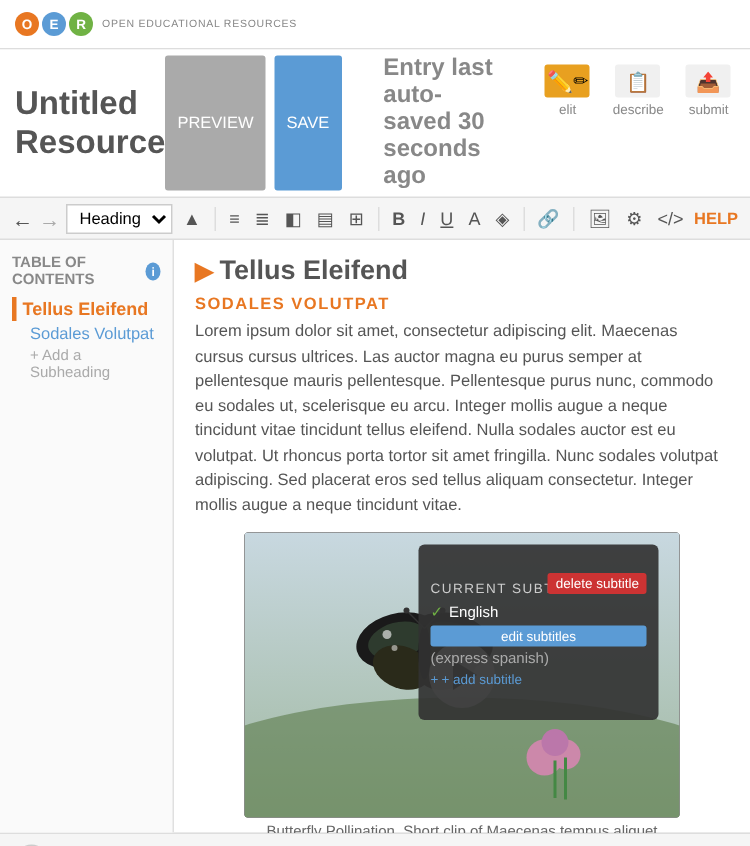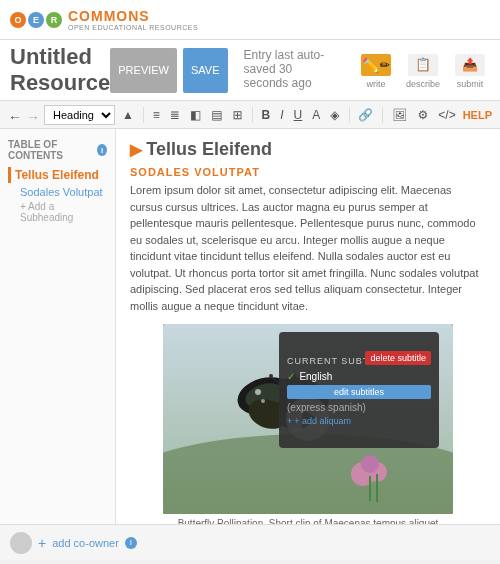--- a/index.html
+++ b/index.html
@@ -15,21 +15,21 @@
     .logo-text { margin-left: 4px; }
     .logo-text .commons { font-size: 14px; font-weight: bold; color: #e87722; letter-spacing: 1px; }
     .logo-text .sub { font-size: 7px; color: #888; letter-spacing: 0.5px; }
 
     
     #titlebar { background: #fff; padding: 4px 10px 4px; border-bottom: 1px solid #ddd; display: flex; align-items: center; justify-content: space-between; }
     .resource-title { font-size: 22px; font-weight: bold; color: #555; }
     .title-actions { display: flex; gap: 6px; }
     .btn-preview { background: #aaa; color: #fff; border: none; padding: 3px 8px; font-size: 11px; cursor: pointer; border-radius: 2px; }
     .btn-save { background: #5b9bd5; color: #fff; border: none; padding: 3px 8px; font-size: 11px; cursor: pointer; border-radius: 2px; }
-    .autosave-text { font-size: 12px; color: #888; margin: 0 10px; }
+    .autosave-text { font-size: 16px; color: #888; margin: 0 22px; font-weight: bold; }
     .action-btn { display: flex; flex-direction: column; align-items: center; width: 44px; padding: 3px; cursor: pointer; border: 1px solid transparent; }
     .action-btn.active { background: #fff; }
     .action-btn .icon-box { width: 32px; height: 26px; display: flex; align-items: center; justify-content: center; }
     .action-btn .label { font-size: 9px; color: #888; margin-top: 1px; }
     .write-icon { background: #e8a020; border-radius: 2px; width: 30px; height: 22px; display: flex; align-items: center; justify-content: center; }
     .write-icon::before { content: '✏️'; font-size: 14px; }
     .describe-icon { background: #f0f0f0; border-radius: 2px; width: 30px; height: 22px; display: flex; align-items: center; justify-content: center; color: #888; font-size: 13px; }
     .submit-icon { background: #f0f0f0; border-radius: 2px; width: 30px; height: 22px; display: flex; align-items: center; justify-content: center; color: #888; font-size: 13px; }
 
     
@@ -88,39 +88,38 @@
   </style>
 </head>
 <body>
 
 <div id="header">
   <div class="logo-oer">
     <div class="logo-circle logo-o">O</div>
     <div class="logo-circle logo-e">E</div>
     <div class="logo-circle logo-r">R</div>
     <div class="logo-text">
-      <div class="commons">COMMONS</div>
       <div class="sub">OPEN EDUCATIONAL RESOURCES</div>
     </div>
   </div>
 </div>
 
 <div id="titlebar">
   <div style="display:flex; align-items:center; flex:1;">
     <div class="resource-title">Untitled Resource</div>
   </div>
   <div class="title-actions">
     <button class="btn-preview">PREVIEW</button>
     <button class="btn-save">SAVE</button>
     <span class="autosave-text">Entry last auto-saved 30 seconds ago</span>
     <div class="action-btn active">
       <div class="icon-box">
         <div class="write-icon">✏</div>
       </div>
-      <div class="label">write</div>
+      <div class="label">elit</div>
     </div>
     <div class="action-btn">
       <div class="icon-box">
         <div class="describe-icon">📋</div>
       </div>
       <div class="label">describe</div>
     </div>
     <div class="action-btn">
       <div class="icon-box">
         <div class="submit-icon">📤</div>
@@ -245,21 +244,21 @@
           <span style="color:#aaa;font-size:11px;cursor:pointer;">⚙</span>
         </div>
         <div class="subtitles-item">
           <span class="check-icon">✓</span>
           <span class="subtitle-lang">English</span>
         </div>
         <button class="edit-subtitles-btn">edit subtitles</button>
         <div style="font-size:10px;color:#aaa;margin-bottom:3px;">(express spanish)</div>
         <div class="add-subtitle-link">
           <span>+</span>
-          <span>+ add aliquam</span>
+          <span>+ add subtitle</span>
         </div>
         <button class="delete-subtitle-btn">delete subtitle</button>
       </div>
     </div>
   </div>
 </div>
 
 <div id="footer">
   <div class="footer-left">
     <div class="avatar-circle"></div>

